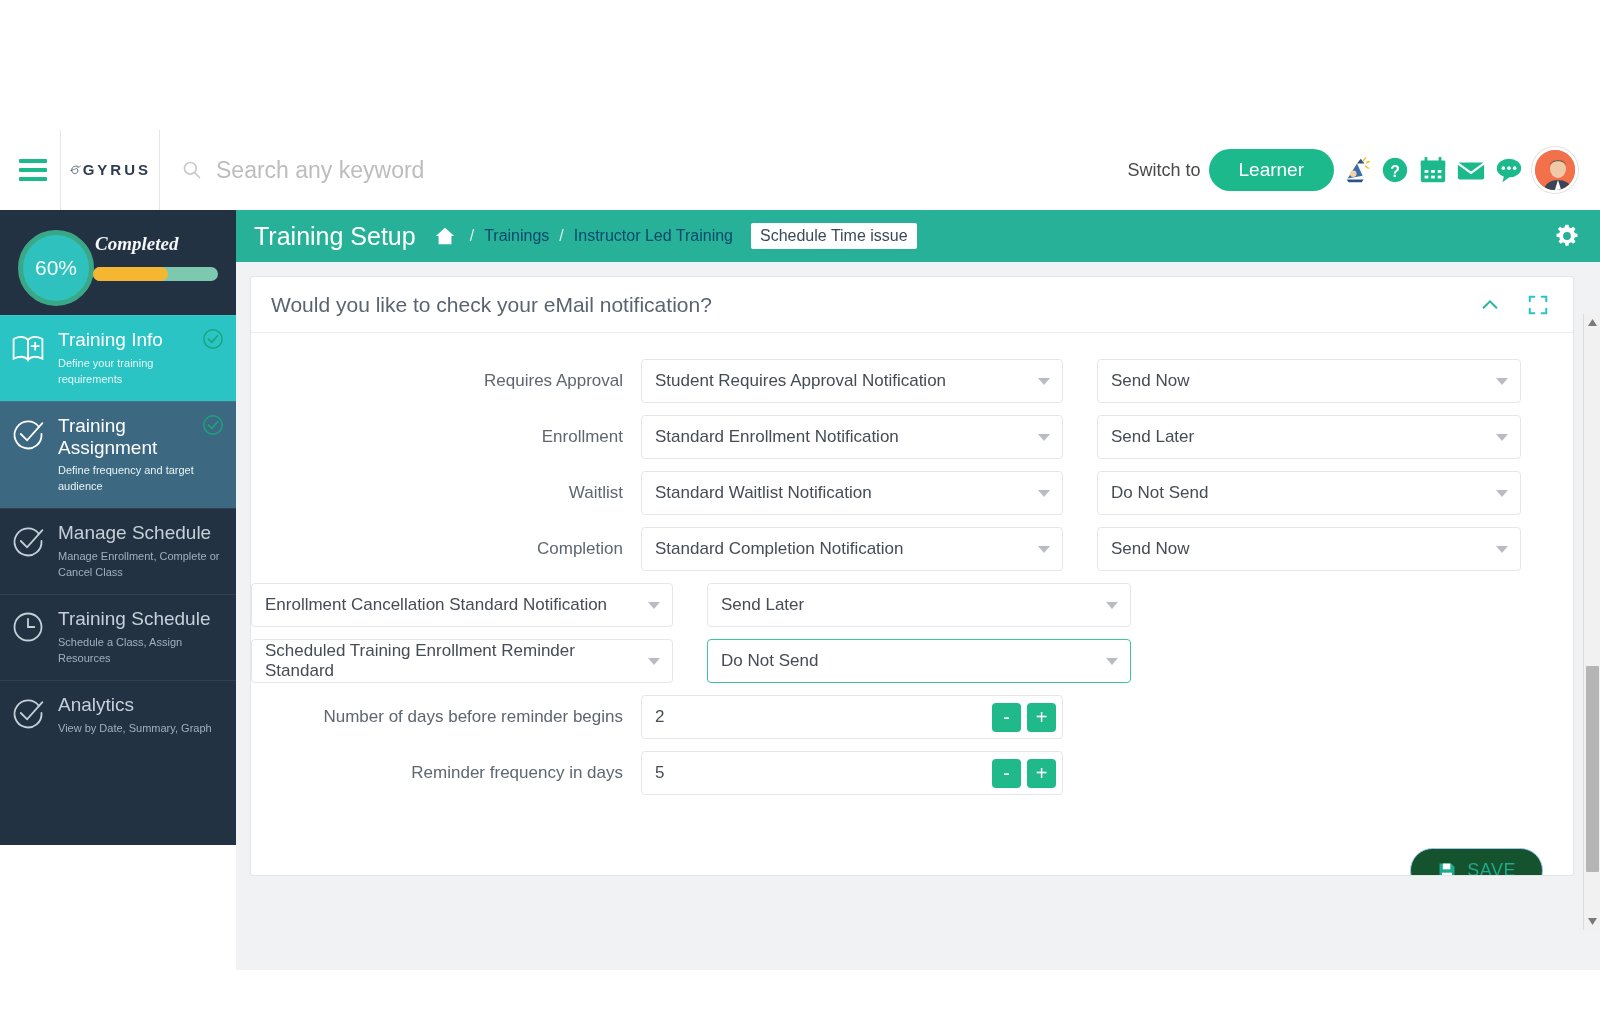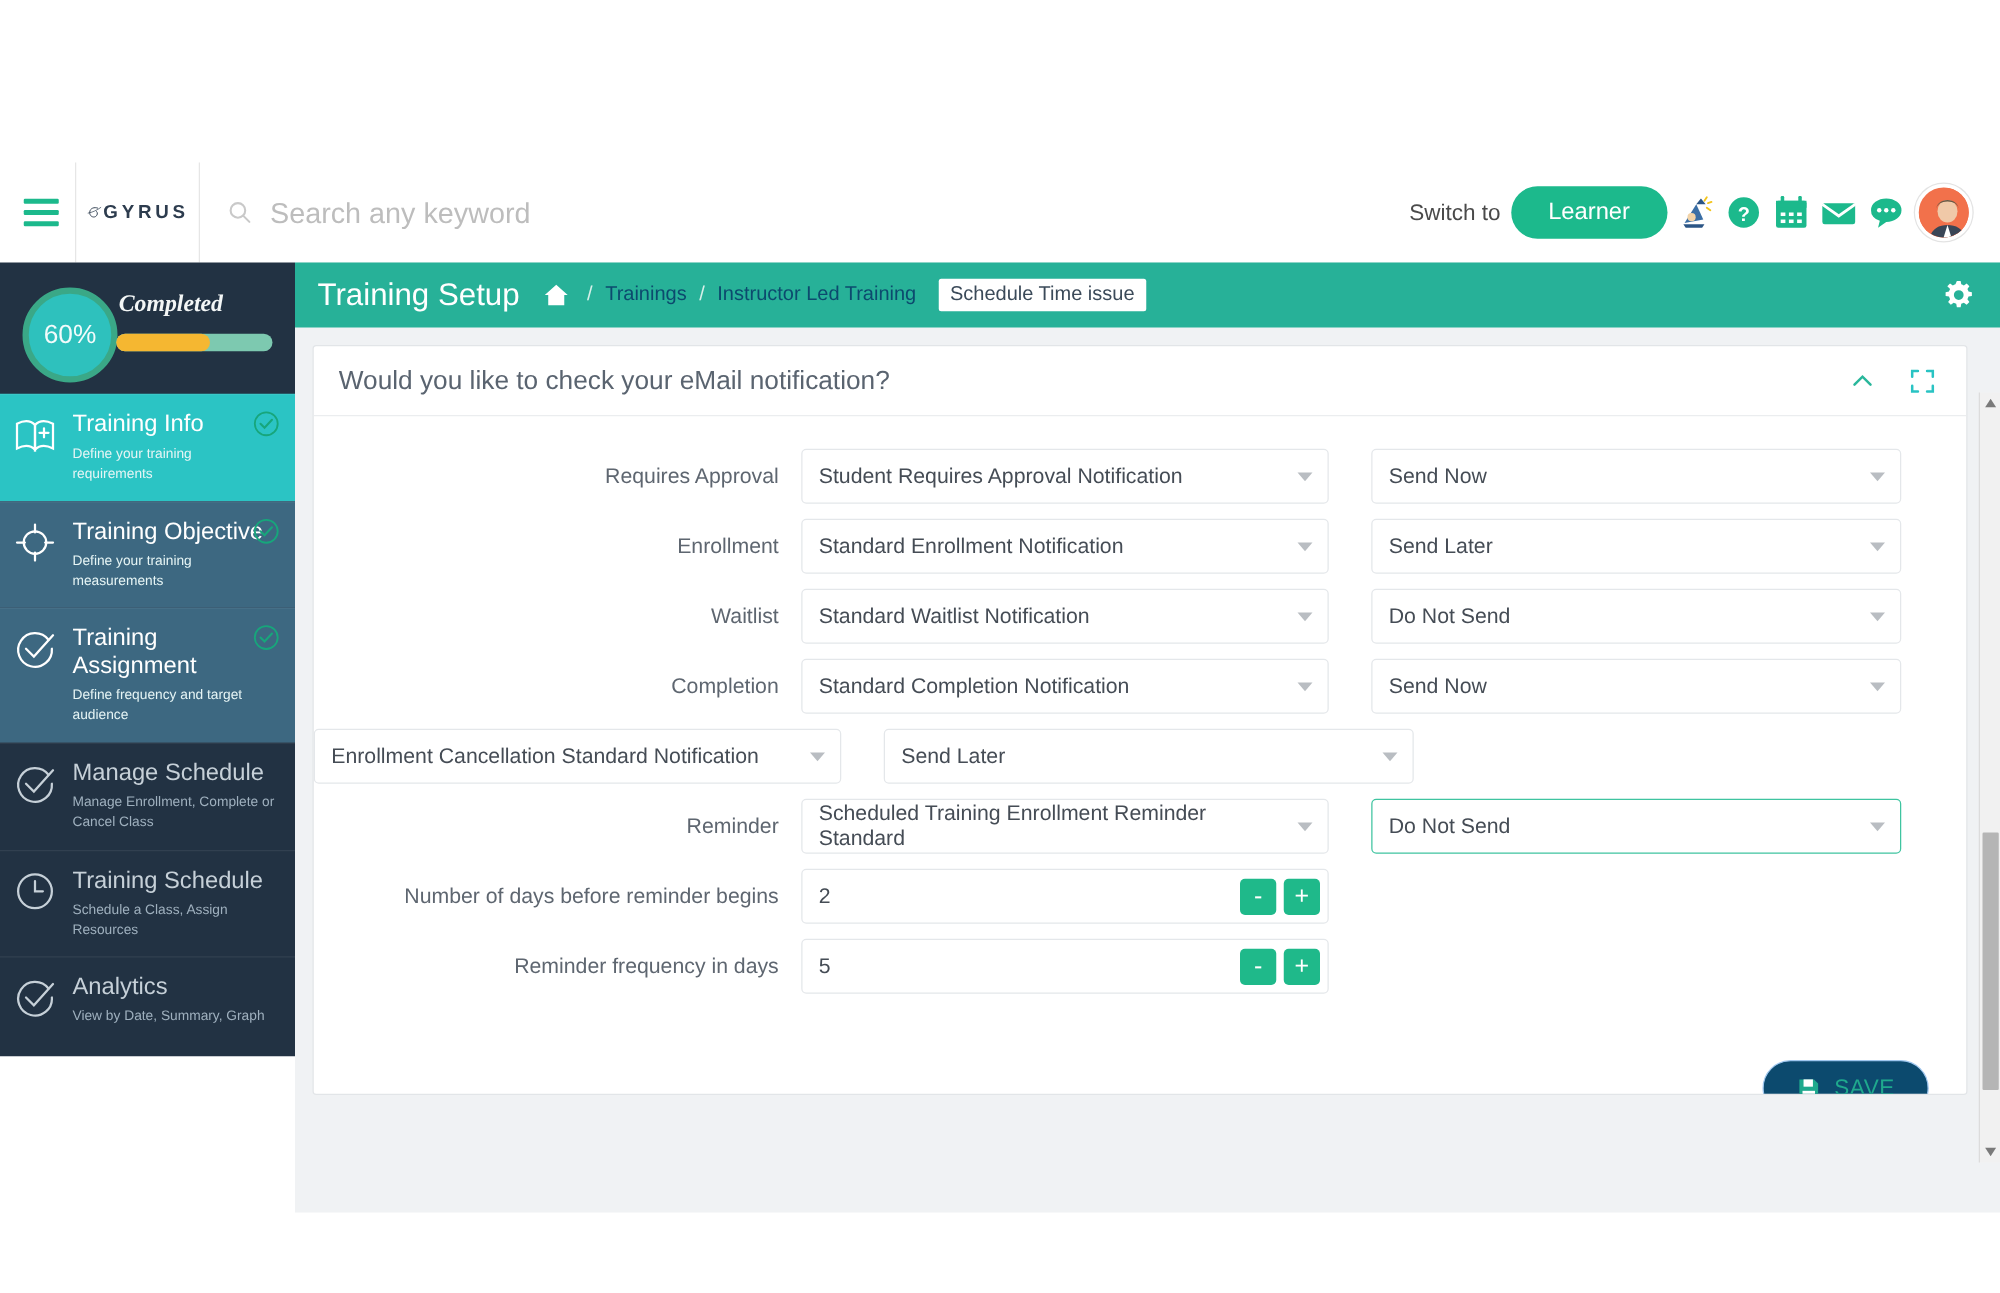--- a/index.html
+++ b/index.html
@@ -170,21 +170,21 @@
   .stepper .val { flex: 1; }
   .sbtn {
     width: 29px; height: 29px; border-radius: 4px; background: #1fb98a;
     color: #fff; font-size: 20px; line-height: 27px; text-align: center;
     margin-right: 6px; cursor: pointer; border: none;
     font-family: "Liberation Sans", sans-serif;
   }
 
   .save-row { position: absolute; right: 30px; bottom: -18px; }
   .save-btn {
-    border: 1px solid #9ec6ee; background: #0c4a6e; border-radius: 24px;
+    border: 1px solid #9ec6ee; background: #14532d; border-radius: 24px;
     padding: 11px 26px; display: flex; align-items: center; gap: 10px;
     color: #1fa98d; font-size: 18px; letter-spacing: .5px; cursor: pointer;
     font-family: "Liberation Sans", sans-serif;
   }
 
   
   .scrollbar {
     position: absolute; right: 0; top: 52px; width: 17px; height: 616px;
     background: #f1f1f1; border-left: 1px solid #dcdcdc;
   }
@@ -302,32 +302,20 @@
           <path d="M28 14 v8 M24 18 h8" stroke="#fff" stroke-width="2" stroke-linecap="round"></path>
         </svg>
         <div class="s-title">Training Info</div>
         <div class="s-sub">Define your training requirements</div>
         <svg class="side-check" viewBox="0 0 24 24">
           <circle cx="12" cy="12" r="10" fill="none" stroke="#17a67b" stroke-width="1.6"></circle>
           <path d="M7 12 l3.5 3.5 L17 8.5" fill="none" stroke="#17a67b" stroke-width="1.8" stroke-linecap="round"></path>
         </svg>
       </div>
 
-      <div class="side-item semi">
-        <svg class="side-ico" viewBox="0 0 40 40">
-          <circle cx="20" cy="20" r="10" fill="none" stroke="#fff" stroke-width="2"></circle>
-          <path d="M20 4 v7 M20 29 v7 M4 20 h7 M29 20 h7" stroke="#fff" stroke-width="2" stroke-linecap="round"></path>
-        </svg>
-        <div class="s-title">Training Objective</div>
-        <div class="s-sub">Define your training measurements</div>
-        <svg class="side-check" viewBox="0 0 24 24">
-          <circle cx="12" cy="12" r="10" fill="none" stroke="#17a67b" stroke-width="1.6"></circle>
-          <path d="M7 12 l3.5 3.5 L17 8.5" fill="none" stroke="#17a67b" stroke-width="1.8" stroke-linecap="round"></path>
-        </svg>
-      </div>
 
       <div class="side-item semi">
         <svg class="side-ico" viewBox="0 0 40 40">
           <path d="M32 12 A15 15 0 1 0 35 20" fill="none" stroke="#fff" stroke-width="2" stroke-linecap="round"></path>
           <path d="M12 20 l7 7 L36 8" fill="none" stroke="#fff" stroke-width="2" stroke-linecap="round"></path>
         </svg>
         <div class="s-title">Training Assignment</div>
         <div class="s-sub">Define frequency and target audience</div>
         <svg class="side-check" viewBox="0 0 24 24">
           <circle cx="12" cy="12" r="10" fill="none" stroke="#17a67b" stroke-width="1.6"></circle>
@@ -460,21 +448,20 @@
                 <div class="caret"></div>
               </div>
               <div class="gap"></div>
               <div class="fctl right">
                 <div class="sel">Send Later</div>
                 <div class="caret"></div>
               </div>
             </div>
 
             <div class="frow">
-              <div class="flabel">Reminder</div>
               <div class="fctl">
                 <div class="sel">Scheduled Training Enrollment Reminder Standard</div>
                 <div class="caret"></div>
               </div>
               <div class="gap"></div>
               <div class="fctl right">
                 <div class="sel focused">Do Not Send</div>
                 <div class="caret"></div>
               </div>
             </div>

